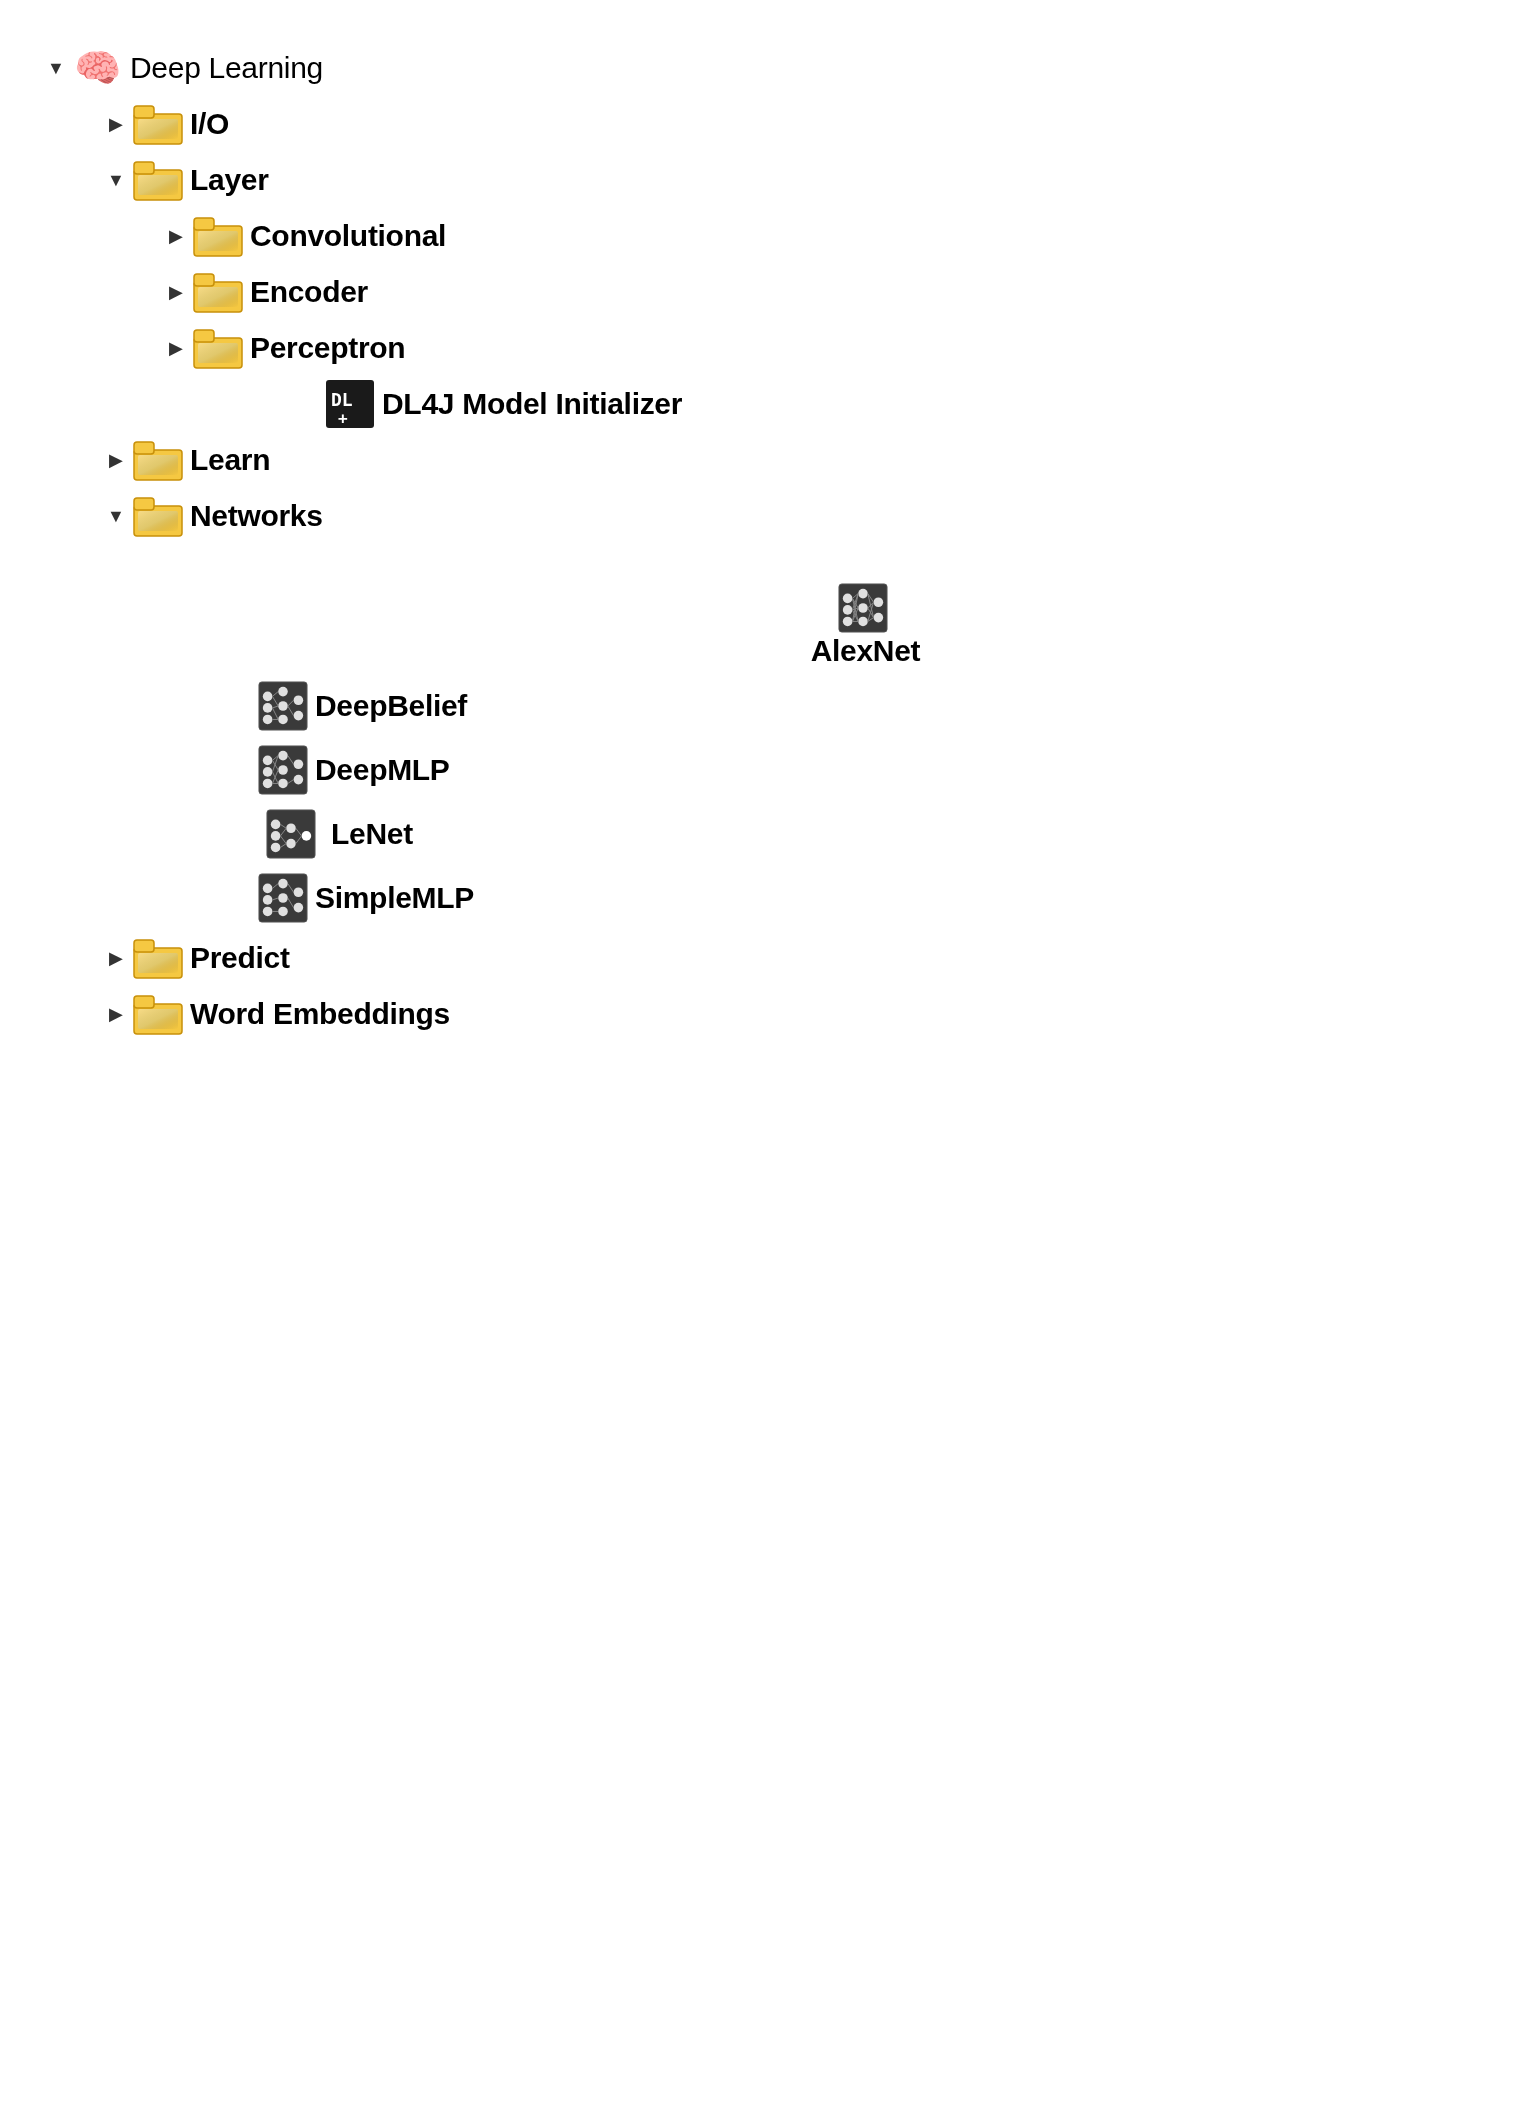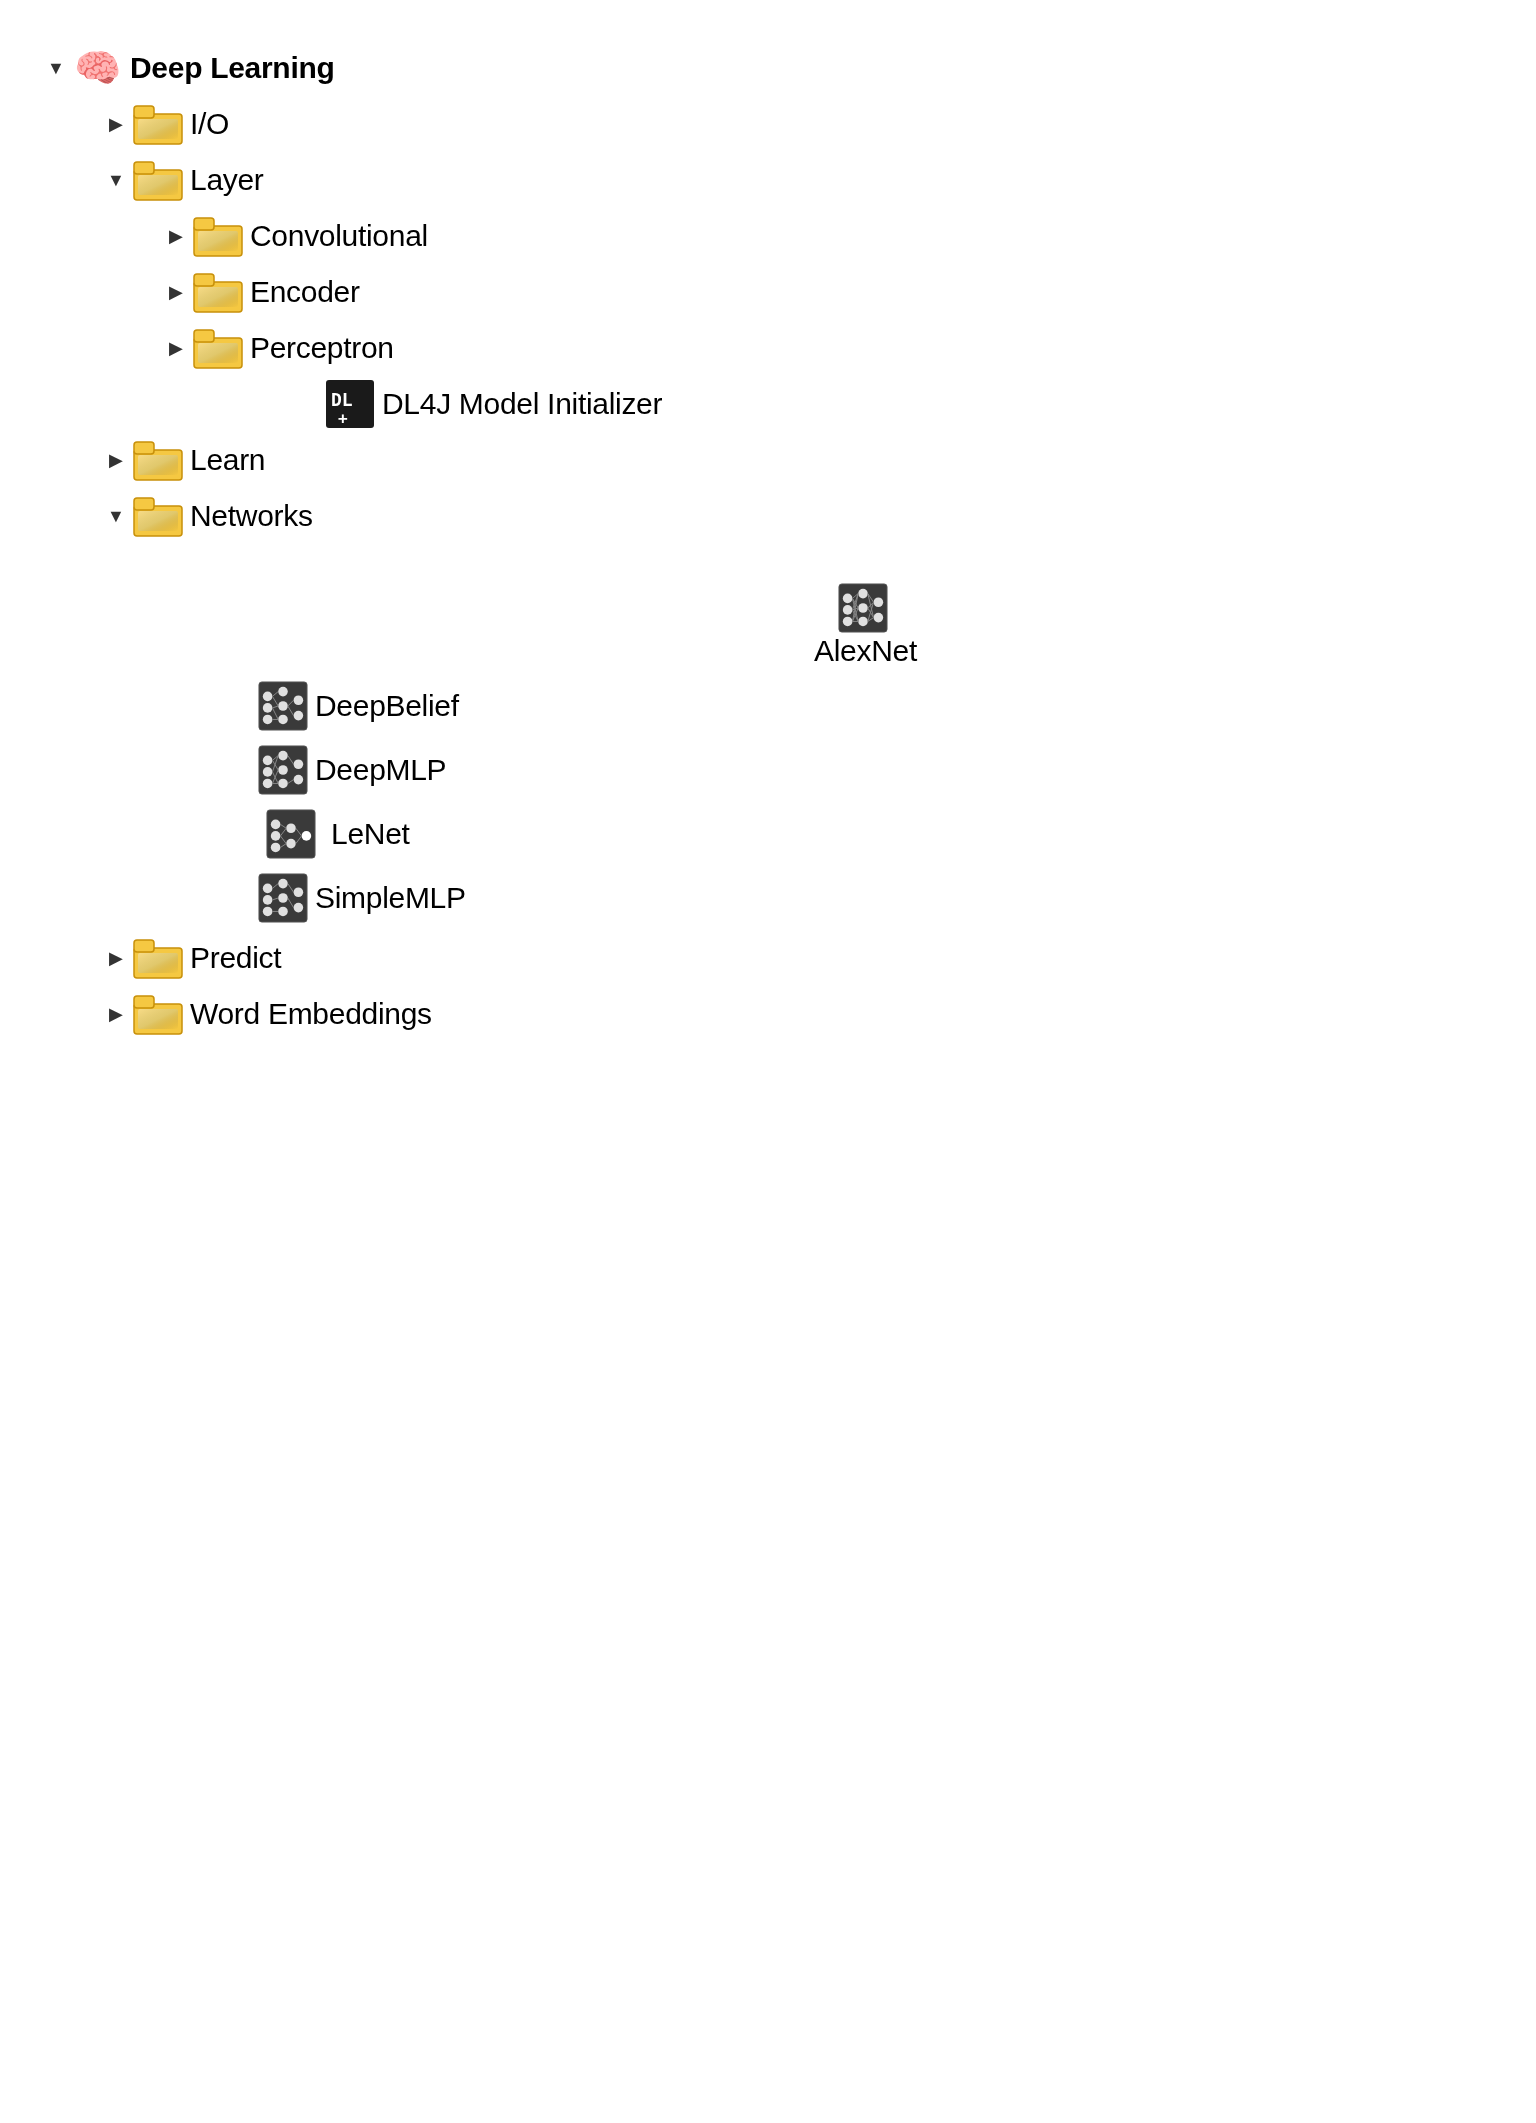--- a/index.html
+++ b/index.html
@@ -90,27 +90,27 @@
       justify-content: flex-end;
       width: 52px;
       height: 44px;
       flex-shrink: 0;
       margin-right: 6px;
       position: relative;
     }
 
     .label {
       font-size: 30px;
-      font-weight: 400;
+      font-weight: 700;
       color: #000;
       letter-spacing: -0.3px;
     }
 
     .label-bold {
-      font-weight: 700;
+      font-weight: 400;
     }
 
     
     .indent-0 { padding-left: 10px; }
     .indent-1 { padding-left: 70px; }
     .indent-2 { padding-left: 130px; }
 
   </style>
 </head>
 <body>

